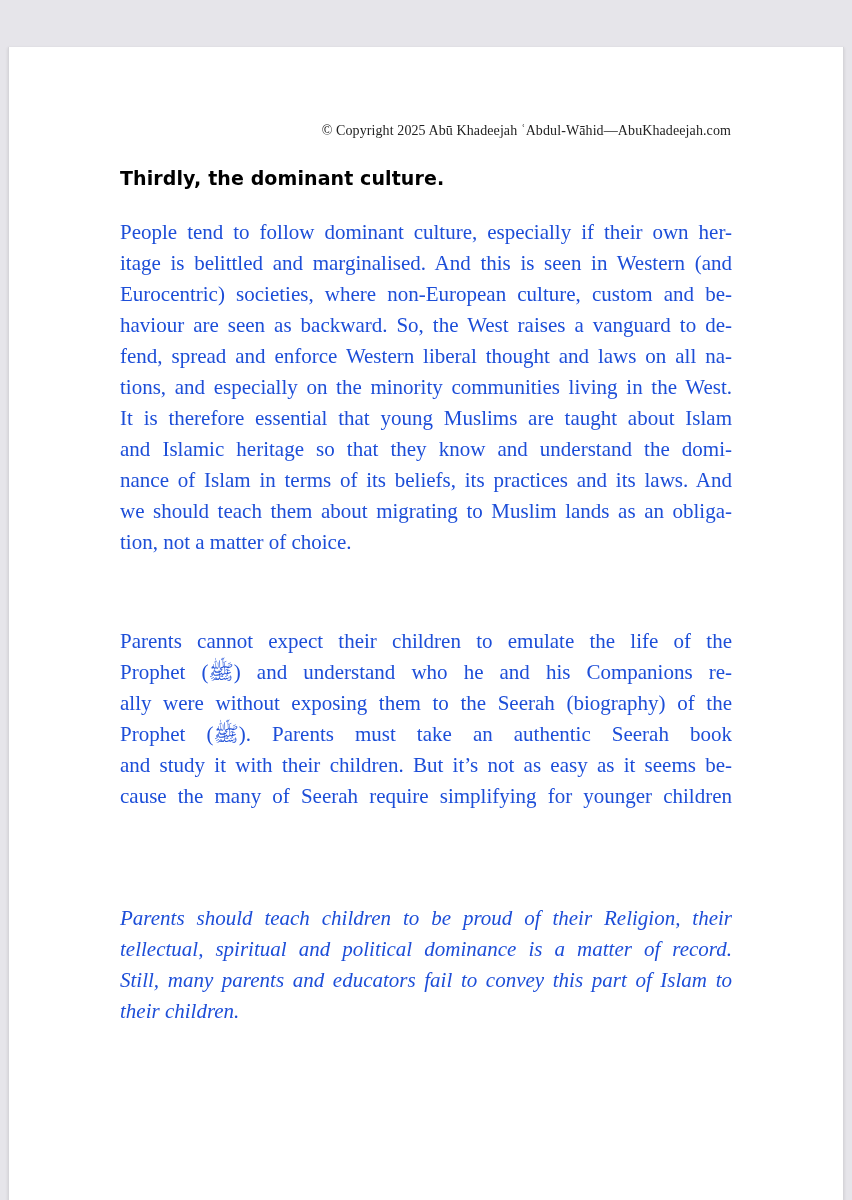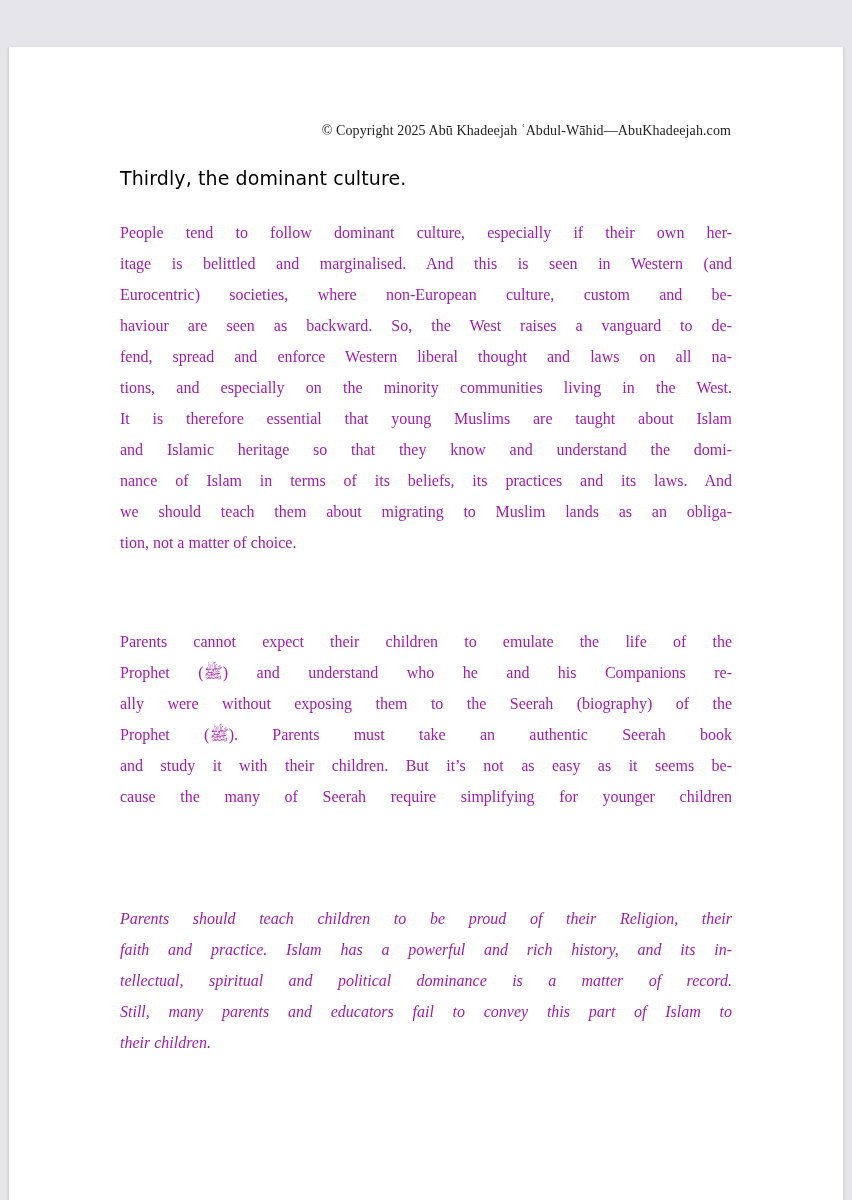--- a/index.html
+++ b/index.html
@@ -33,33 +33,33 @@
       font-size: 14px;
       color: #222222;
       white-space: nowrap;
       letter-spacing: 0.1px;
     }
     .heading {
       position: absolute;
       left: 111px;
       top: 120px;
       font-family: "DejaVu Sans", sans-serif;
-      font-weight: normal;
+      font-weight: bold;
       font-size: 19px;
       color: #000000;
       letter-spacing: 0.1px;
       white-space: nowrap;
     }
     .body-text {
       position: absolute;
       left: 111px;
       width: 612px;
       font-family: "Liberation Serif", serif;
-      font-size: 16px;
-      color: #a21caf;
+      font-size: 21px;
+      color: #1d4ed8;
     }
     .line {
       display: block;
       height: 31px;
       line-height: 31px;
       text-align: justify;
       text-align-last: justify;
       white-space: nowrap;
       overflow: visible;
     }
@@ -95,18 +95,17 @@
     <span class="line">Parents cannot expect their children to emulate the life of the</span>
     <span class="line">Prophet (ﷺ) and understand who he and his Companions re-</span>
     <span class="line">ally were without exposing them to the Seerah (biography) of the</span>
     <span class="line">Prophet (ﷺ). Parents must take an authentic Seerah book</span>
     <span class="line">and study it with their children. But it’s not as easy as it seems be-</span>
     <span class="line">cause the many of Seerah require simplifying for younger children</span>
   </div>
 
   <div class="body-text" id="para3">
     <span class="line">Parents should teach children to be proud of their Religion, their</span>
-    <span class="line">faith and practice. Islam has a powerful and rich history, and its in-</span>
     <span class="line">tellectual, spiritual and political dominance is a matter of record.</span>
     <span class="line">Still, many parents and educators fail to convey this part of Islam to</span>
     <span class="line last">their children.</span>
   </div>
 </div>
 
 </body></html>

